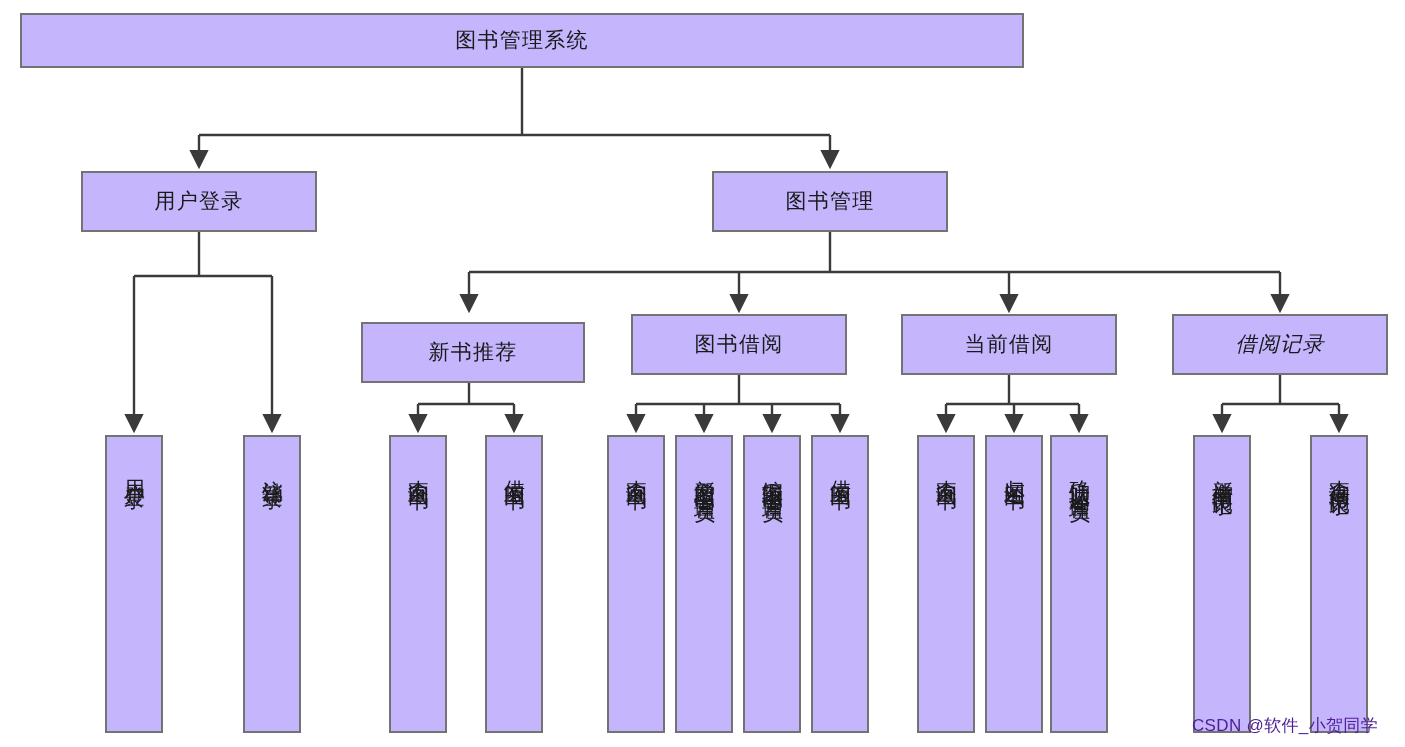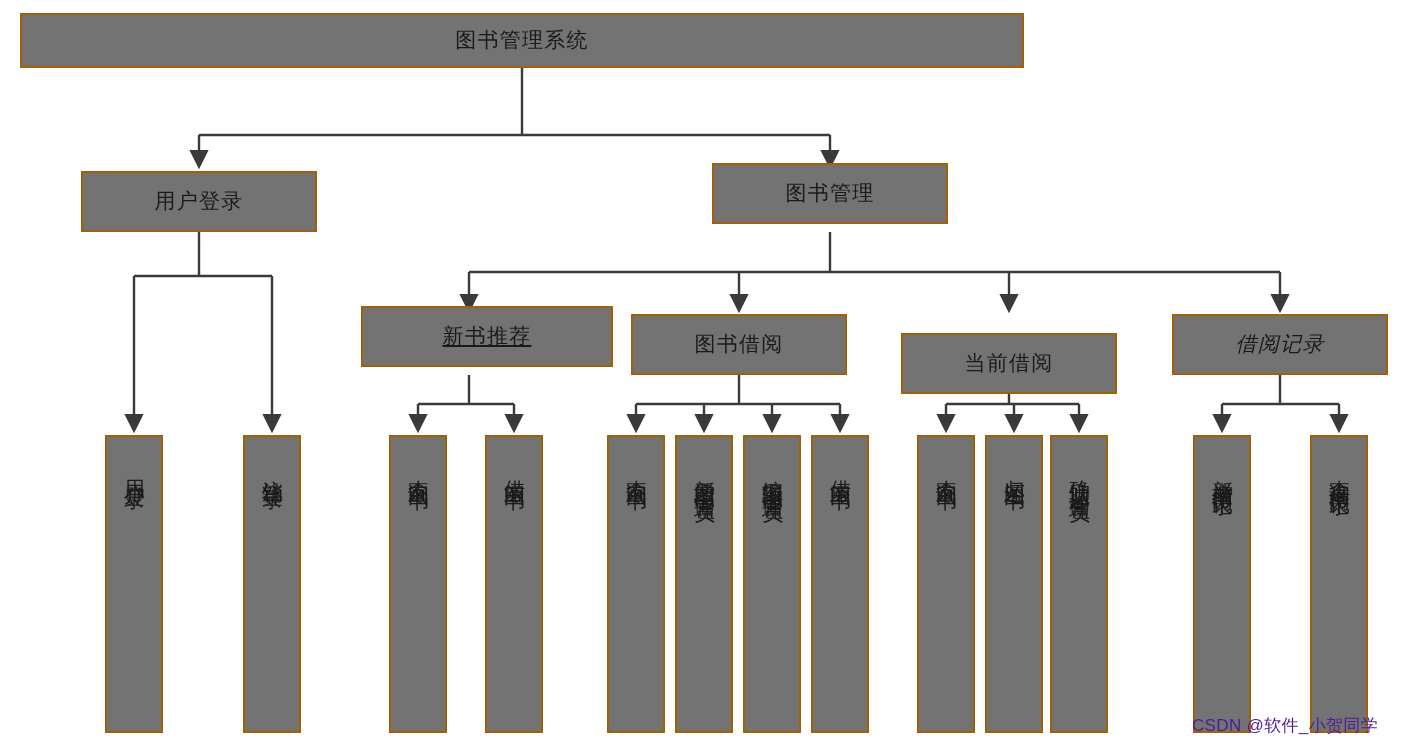--- a/index.html
+++ b/index.html
@@ -20,22 +20,22 @@
   #edges {
     position: absolute;
     left: 0;
     top: 0;
     width: 1405px;
     height: 747px;
   }
   .node {
     position: absolute;
     box-sizing: border-box;
-    background: #737373;
-    border: 2px solid #a16207;
+    background: #c4b5fd;
+    border: 2px solid #737373;
     display: flex;
     align-items: center;
     justify-content: center;
     color: #1a1a1a;
     z-index: 2;
   }
   .node .label {
     display: block;
     text-align: center;
     line-height: 1.18;
@@ -121,31 +121,31 @@
     </g>
   </svg>
 
   <div class="node horiz" style="left:20px; top:13px; width:1004px; height:55px;">
     <span class="label">图书管理系统</span>
   </div>
 
   <div class="node horiz" style="left:81px; top:171px; width:236px; height:61px;">
     <span class="label">用户登录</span>
   </div>
-  <div class="node horiz" style="left:712px; top:163px; width:236px; height:61px;">
+  <div class="node horiz" style="left:712px; top:171px; width:236px; height:61px;">
     <span class="label">图书管理</span>
   </div>
 
-  <div class="node horiz" style="left:361px; top:306px; width:252px; height:61px;text-decoration:underline;">
+  <div class="node horiz" style="left:361px; top:322px; width:224px; height:61px;">
     <span class="label">新书推荐</span>
   </div>
   <div class="node horiz" style="left:631px; top:314px; width:216px; height:61px;">
     <span class="label">图书借阅</span>
   </div>
-  <div class="node horiz" style="left:901px; top:314px; width:216px; height:61px;margin-top:19px;">
+  <div class="node horiz" style="left:901px; top:314px; width:216px; height:61px;">
     <span class="label">当前借阅</span>
   </div>
   <div class="node horiz" style="left:1172px; top:314px; width:216px; height:61px;font-style:italic;">
     <span class="label">借阅记录</span>
   </div>
 
   <div class="node vert" style="left:105px; top:435px; width:58px; height:298px;">
     <span class="label">用户登录</span>
   </div>
   <div class="node vert" style="left:243px; top:435px; width:58px; height:298px;">

